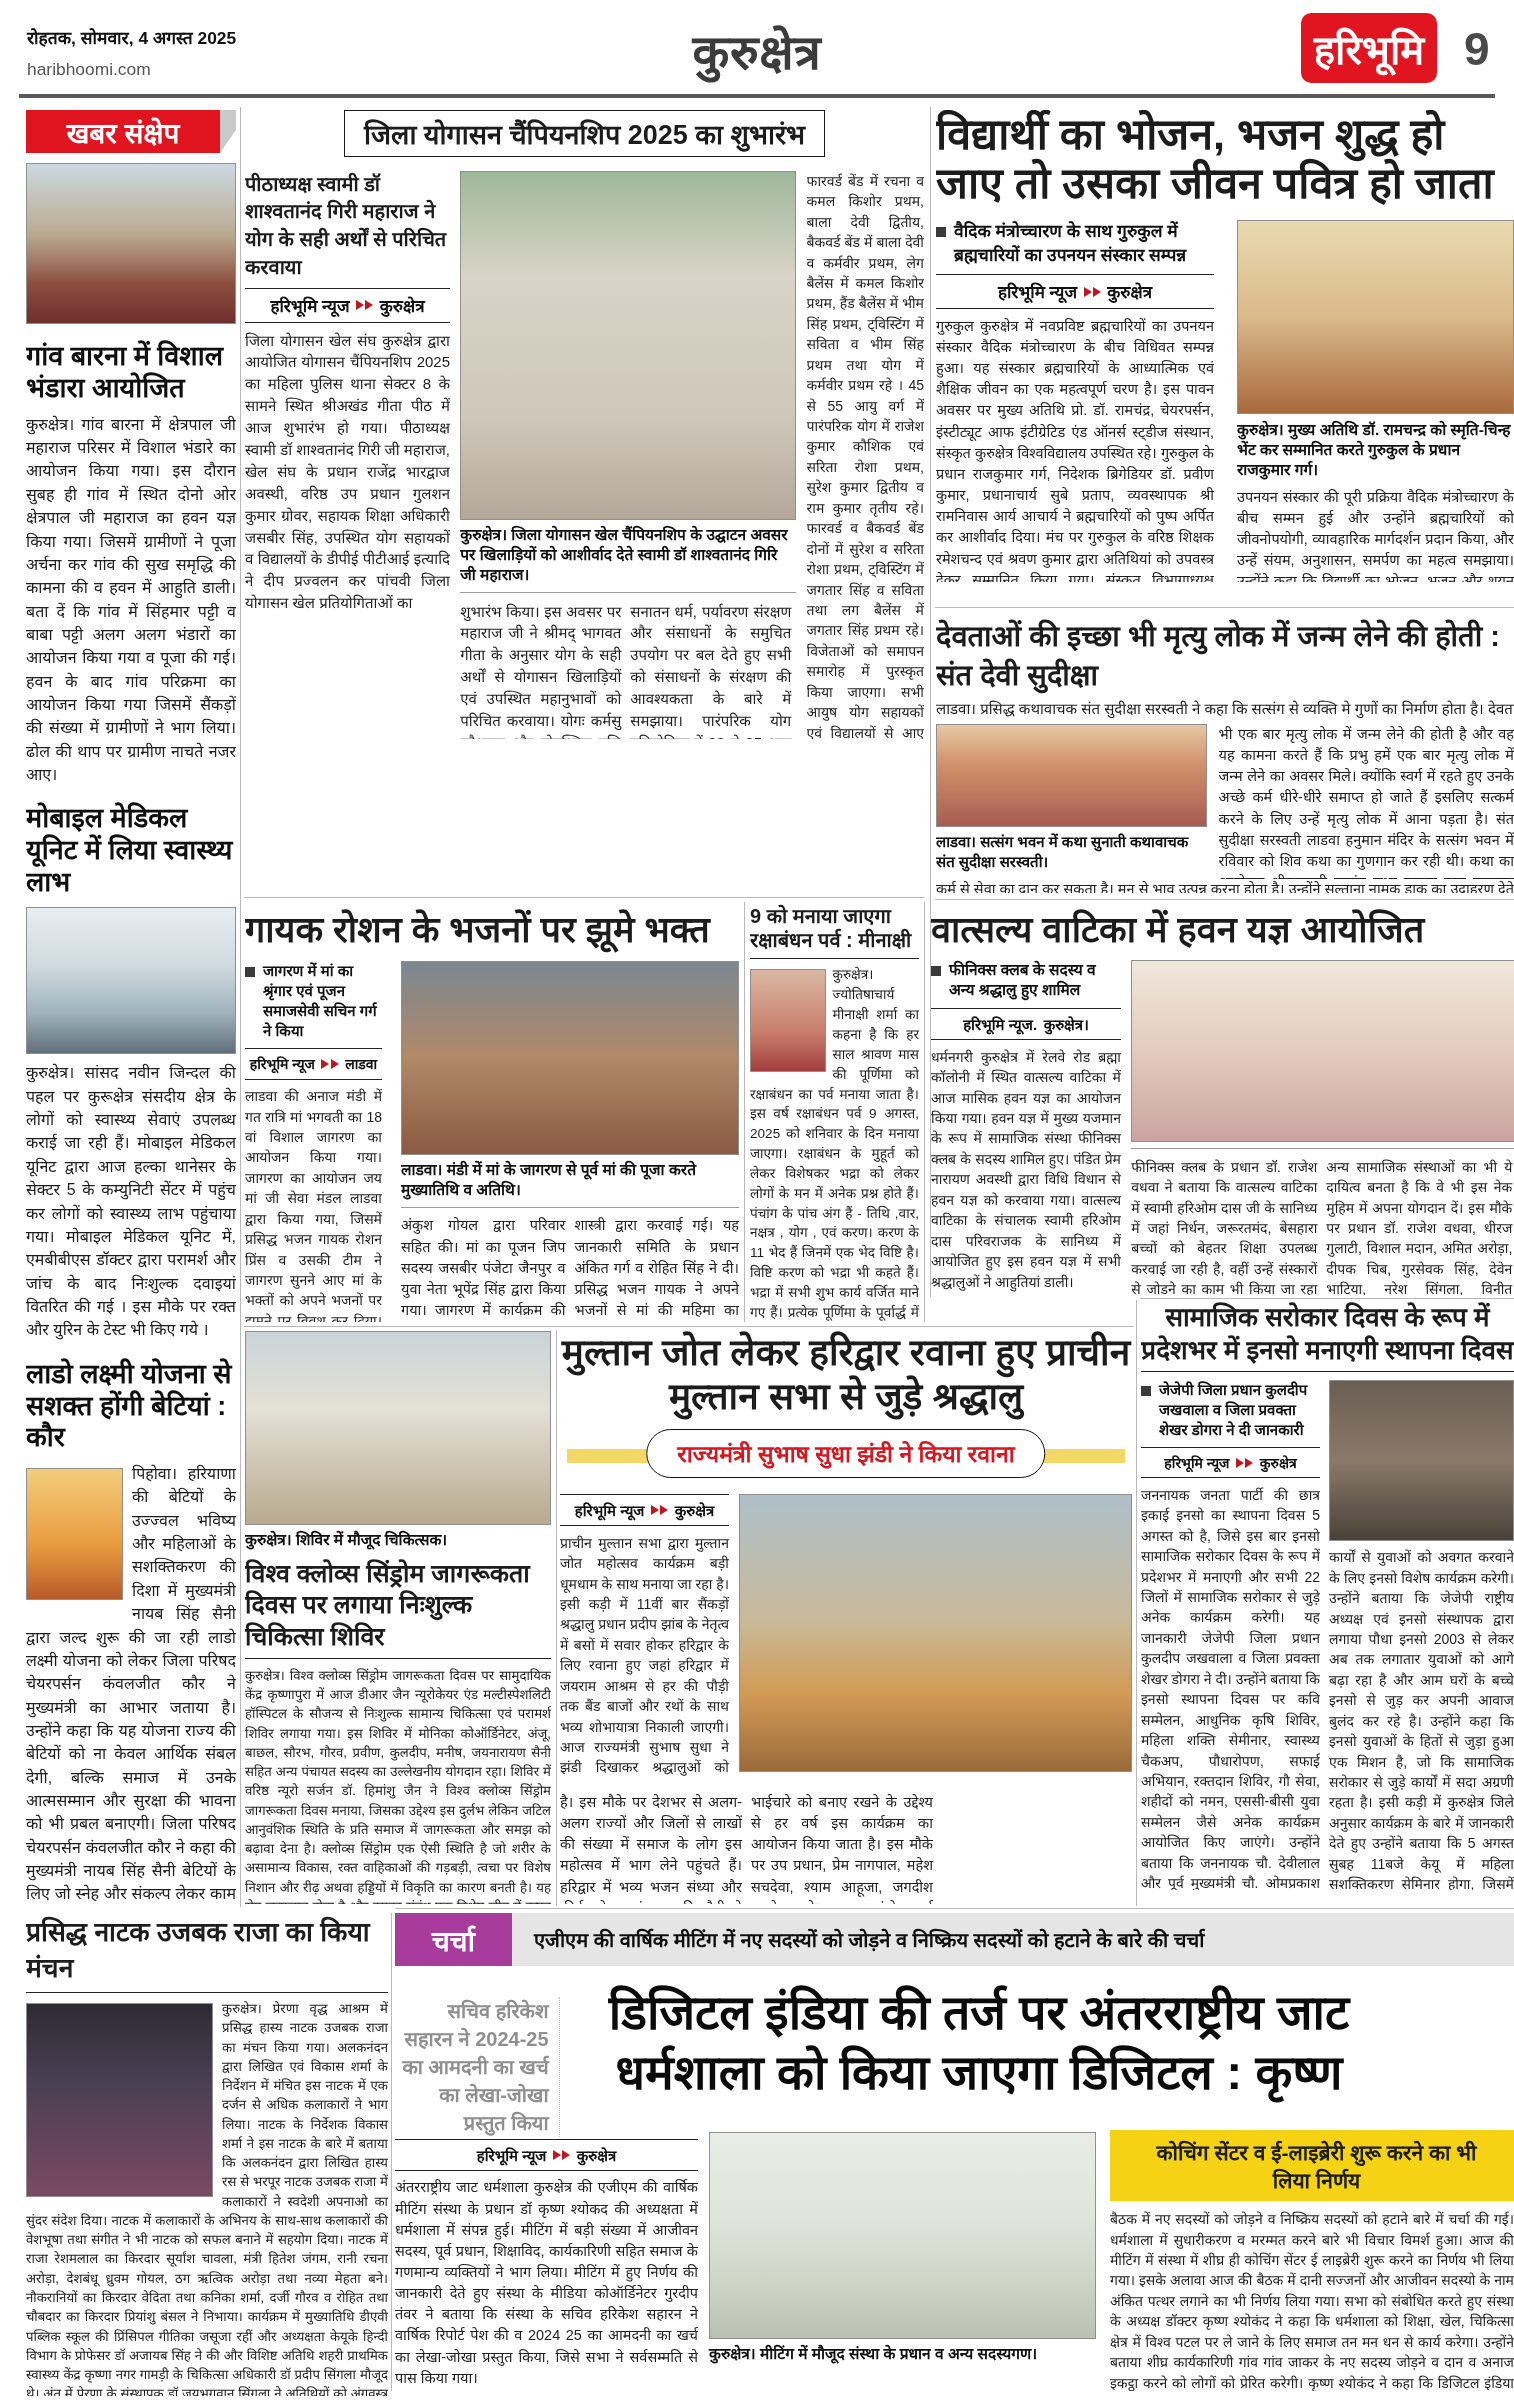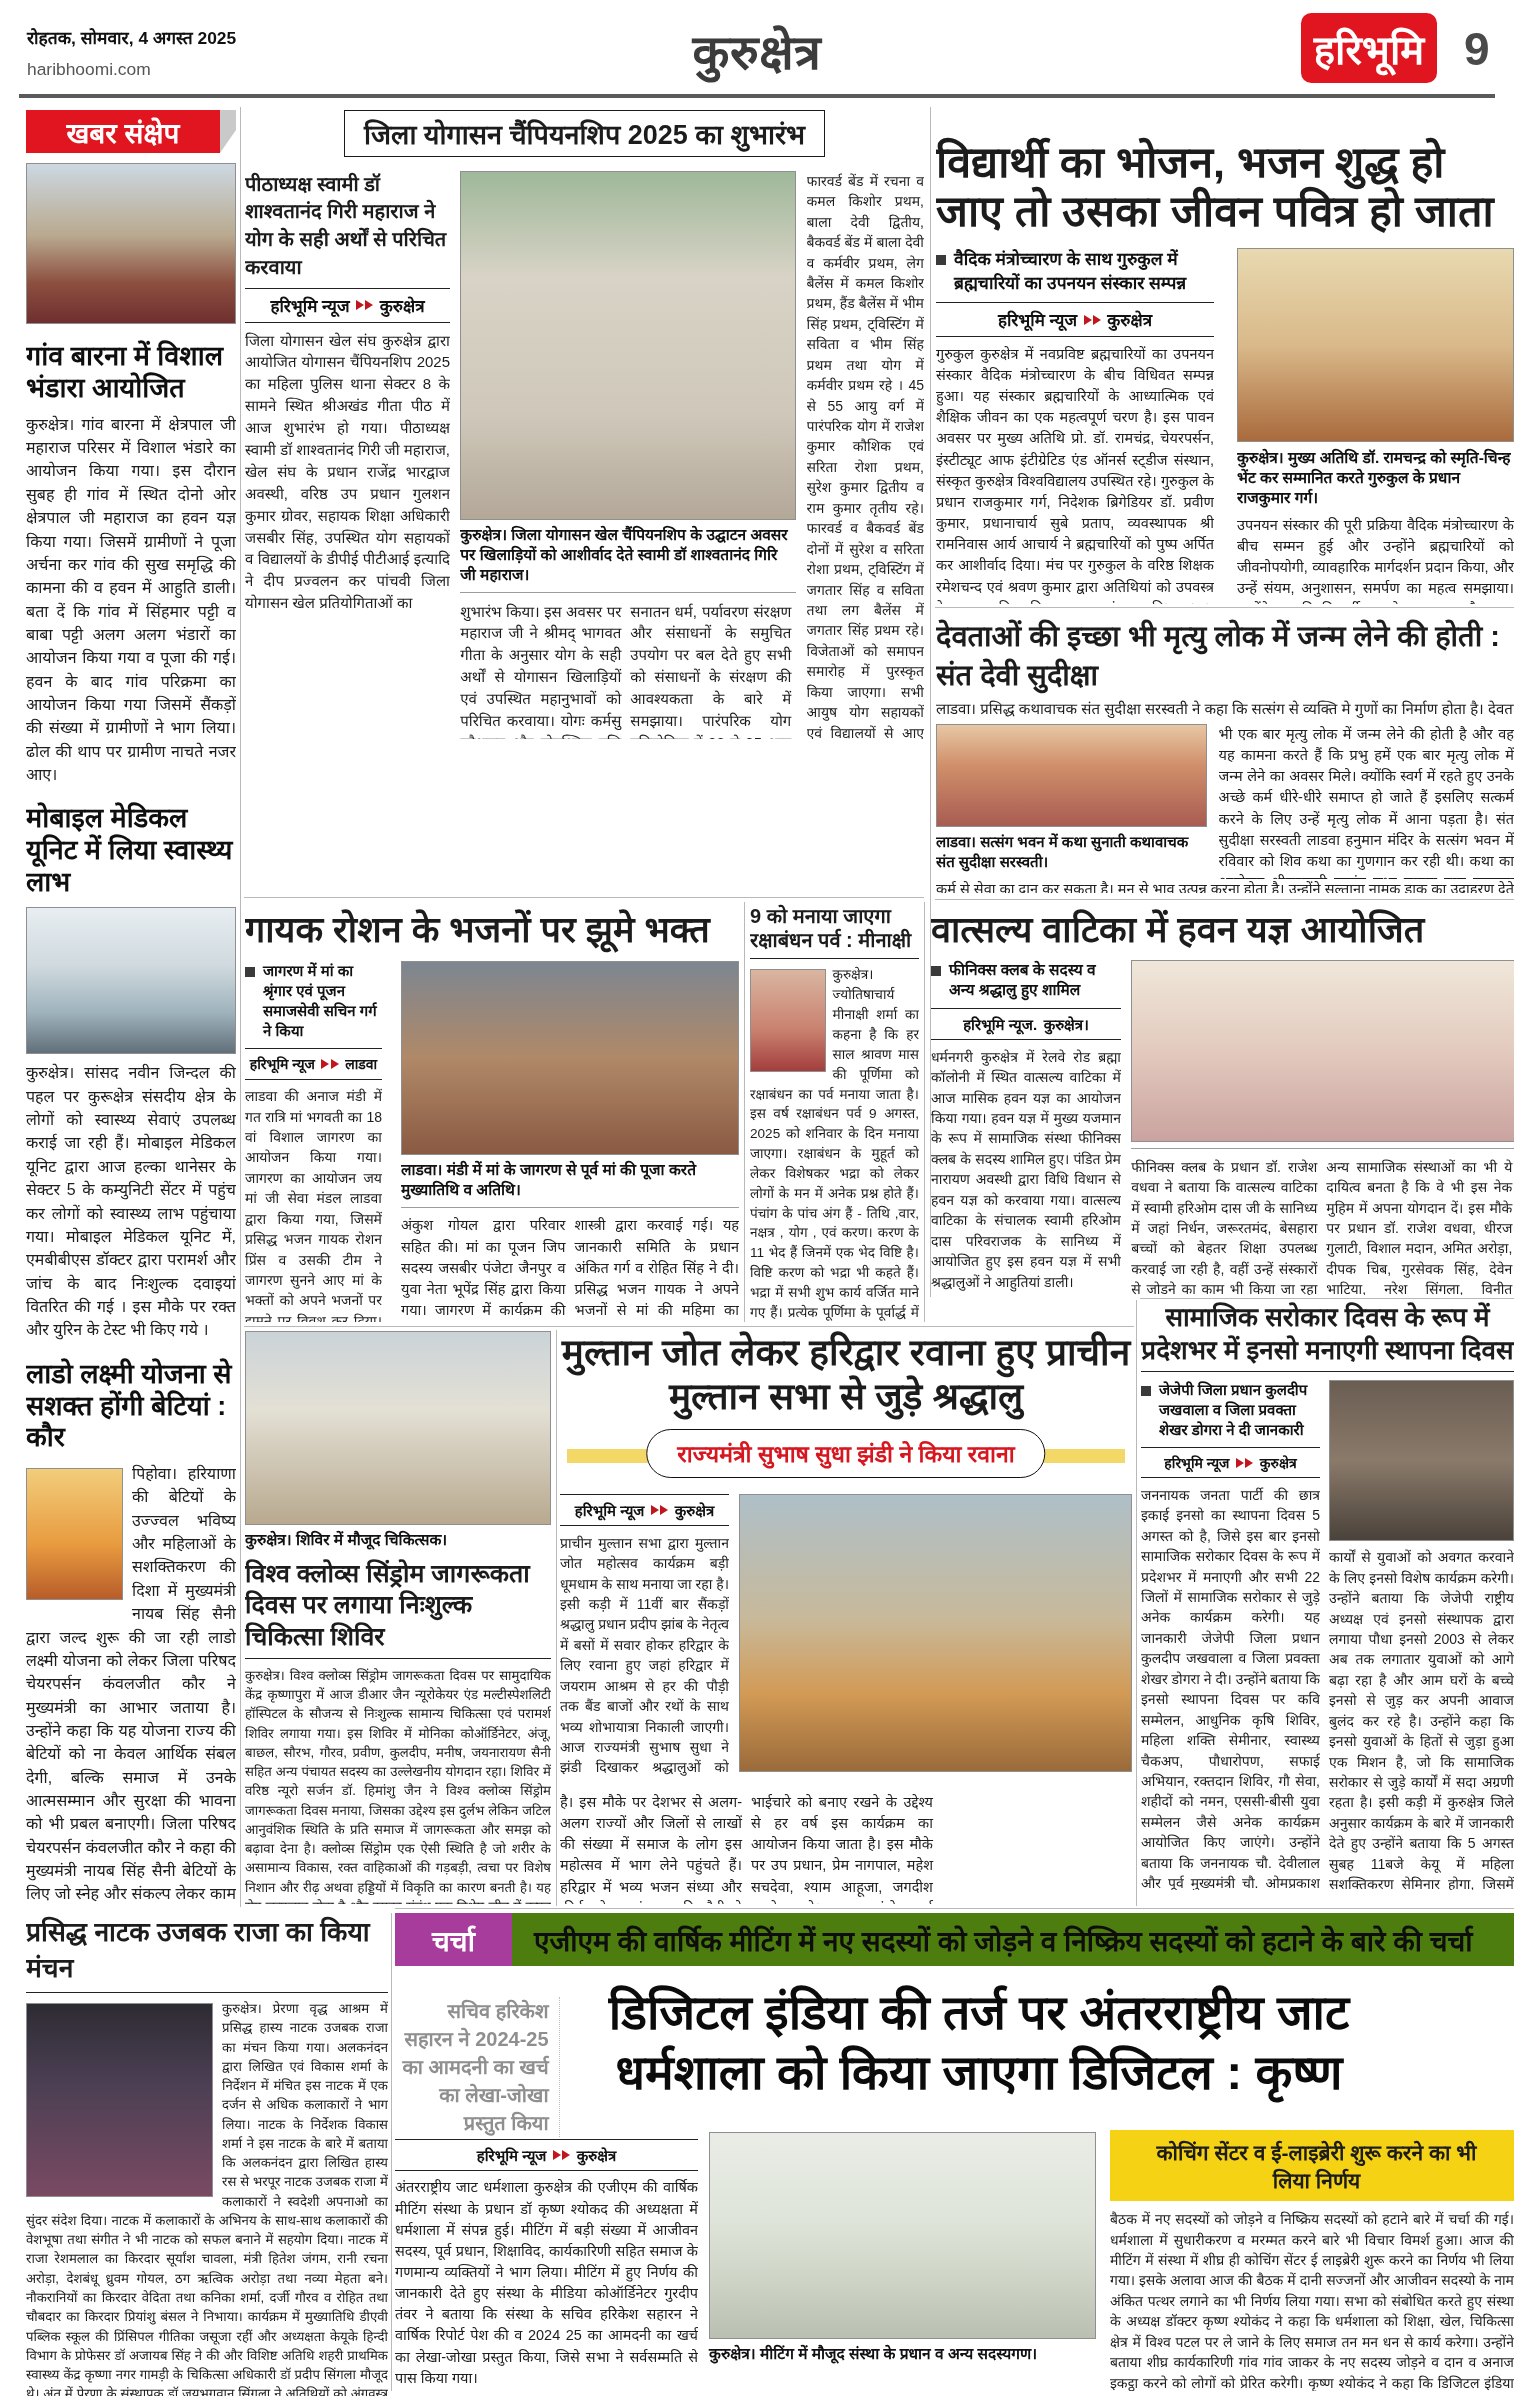--- a/index.html
+++ b/index.html
@@ -53,21 +53,21 @@
 
   
   .kicker-wrap { text-align:center; }
   .kicker { display:inline-block; border:1.3px solid #1a1a1a; padding:3.9px 19.4px; font-size:27px; font-weight:800; }
   .yoga-headline { font-size:56px; line-height:1.13; font-weight:800; margin-top:10.3px; color:#0c0c0c; }
   .yoga-row { display:flex; gap:10.3px; margin-top:14px; }
   .standfirst { font-size:20px; font-weight:800; line-height:1.38; }
   .mini-cols { display:flex; gap:9px; border-top:1.3px solid #9c9c9c; margin-top:6.5px; padding-top:7.7px; }
 
   
-  .guru-headline { font-size:43px; line-height:1.15; font-weight:800;margin-top:28px; }
+  .guru-headline { font-size:43px; line-height:1.15; font-weight:800; }
   .guru-row { display:flex; gap:23px; margin-top:11.6px; }
 
   
   .sant-headline { font-size:29px; font-weight:800; border-bottom:0; }
   .sant-row { display:flex; gap:11.6px; margin-top:3.9px; }
 
   
   .jagran-h { font-size:36px; font-weight:800; }
   .raksha-h { font-size:20px; font-weight:800; line-height:1.22; border-bottom:1.9px solid #222; padding-bottom:5.2px; }
   .vatsalya-h { font-size:36px; font-weight:800; white-space:nowrap; }
@@ -75,21 +75,21 @@
   .clovs-h { font-size:25px; font-weight:800; line-height:1.25; border-bottom:1.9px solid #222; padding-bottom:6.5px; }
   .inso-h { font-size:26px; font-weight:800; text-align:center; line-height:1.25; border-bottom:1.9px solid #222; padding-bottom:5px;}
   .natak-h { font-size:26.5px; font-weight:800; border-bottom:1.9px solid #222; padding-bottom:6.5px; }
 
   .pill-strip { position:relative; height:56px; margin:9px 26px; }
   .pill-strip .band { position:absolute; left:-19.4px; right:-19.4px; top:20.7px; height:14px; background:#f3d867; }
   .pill { position:absolute; left:50%; transform:translateX(-50%); top:0; background:#fff; border:1.9px solid #111; border-radius:28px; color:#d6171f; font-size:23px; font-weight:800; padding:7.7px 30px; white-space:nowrap; }
 
   
   .charcha-box { position:absolute; left:0; top:0; width:117px; height:53px; background:#a83c9c; color:#fff; font-size:28px; font-weight:800; display:flex; align-items:center; justify-content:center; }
-  .charcha-strip { position:absolute; left:117px; top:0; right:0; height:53px; background:#4d7c0f; font-size:28px; font-weight:800; display:flex; align-items:center; padding-left:22px; color:#0e0e0e; }
+  .charcha-strip { position:absolute; left:117px; top:0; right:0; height:53px; background:#e5e5e5; font-size:20px; font-weight:800; display:flex; align-items:center; padding-left:22px; color:#0e0e0e; }
   .sidenote { position:absolute; left:3.9px; top:84px; width:161px; font-size:20px; font-weight:700; color:#8f8f8f; text-align:right; line-height:1.4; border-right:1.9px dotted #bbb; padding-right:10.3px; }
   .digital-headline { position:absolute; left:187px; top:70px; width:794px; font-size:48px; font-weight:800; text-align:center; line-height:1.25; color:#0b0b0b; }
   .ribbon { position:relative; background:#f6d214; font-size:21px; font-weight:800; padding:7.7px 17px 7.7px 26px; display:inline-block; }
   .ribbon:before { content:""; position:absolute; left:-17px; top:0; border-top:19.4px solid #d6171f; border-left:17px solid transparent; }
   .ribbon:after { content:""; position:absolute; right:-17px; bottom:0; border-bottom:19.4px solid #d6171f; border-right:17px solid transparent; }
 </style>
 </head>
 <body>
 
 <div id="page">

